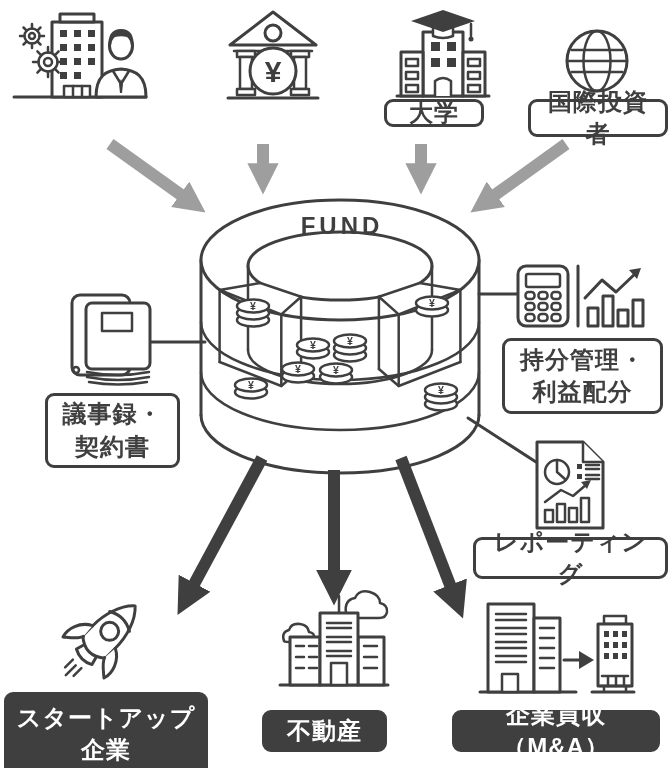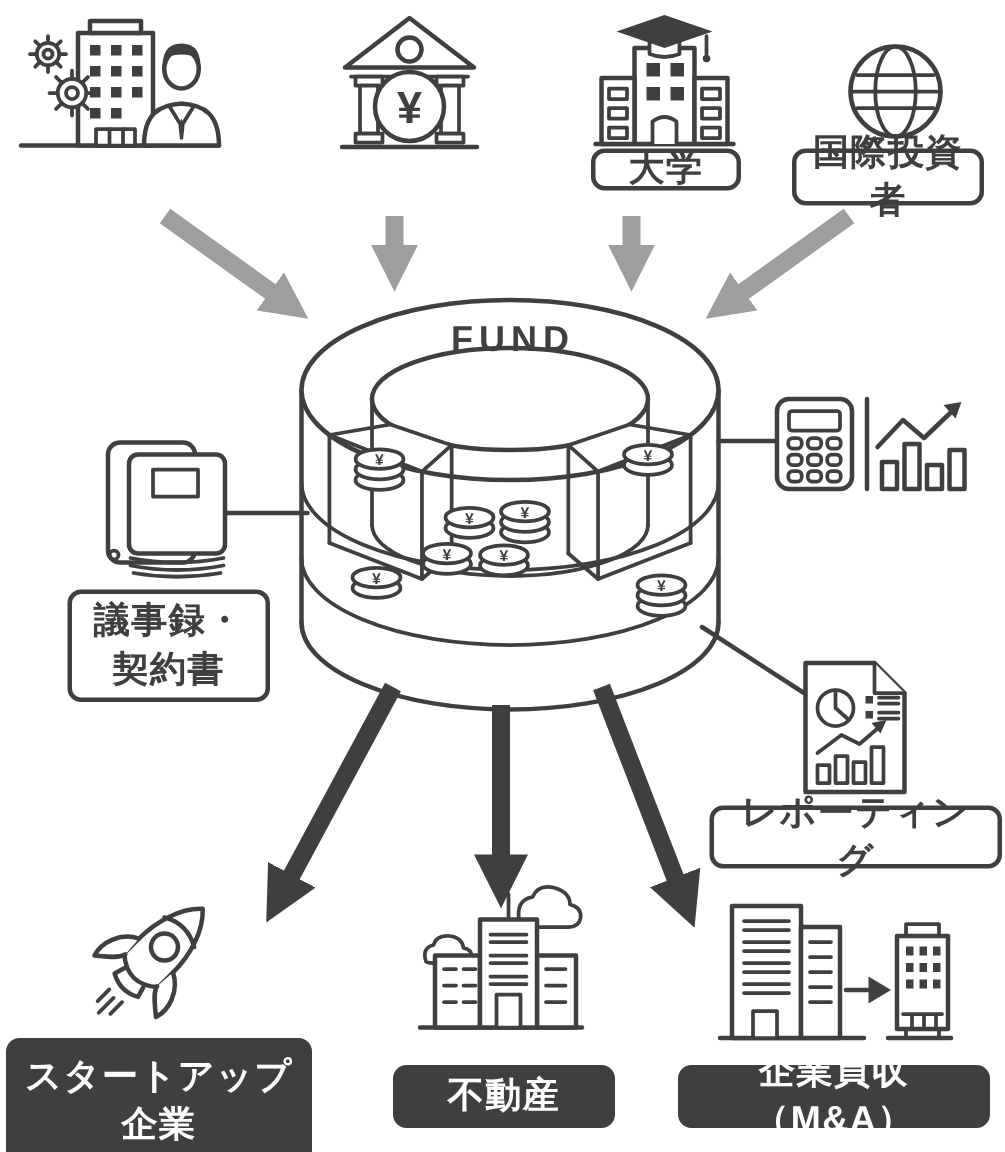--- a/index.html
+++ b/index.html
@@ -321,25 +321,27 @@
         <rect x="137" y="44" width="5" height="6" class="f"></rect>
         <rect x="146" y="44" width="5" height="6" class="f"></rect>
       <rect x="128" y="55" width="5" height="6" class="f"></rect>
         <rect x="137" y="55" width="5" height="6" class="f"></rect>
         <rect x="146" y="55" width="5" height="6" class="f"></rect>
       <path d="M124 88 H154 M128 88 V93 M150 88 V93" class="t"></path>
       <path d="M126 78 H152 M132 78 V88 M140 78 V88 M148 78 V88" class="t"></path>
     </g>
   </svg>
 
-  <div class="label" style="left:394px;top:99px;width:100px;height:28px">大学</div>
-  <div class="label" style="left:528px;top:99px;width:128px;height:38px">国際投資者</div>
+  <div class="label" style="left:384px;top:99px;width:100px;height:28px">大学</div>
+  <div class="label" style="left:528px;top:99px;width:140px;height:38px">国際投資者</div>
 
   <div class="label" style="left:45px;top:393px;width:135px;height:75px">議事録・
 契約書</div>
+  <div class="label" style="left:502px;top:338px;width:161px;height:76px">持分管理・
+利益配分</div>
   <div class="label" style="left:473px;top:537px;width:195px;height:42px">レポーティング</div>
 
   <div class="label dark" style="left:4px;top:692px;width:204px;height:84px">スタートアップ
 企業</div>
-  <div class="label dark" style="left:262px;top:710px;width:148px;height:42px">不動産</div>
+  <div class="label dark" style="left:262px;top:710px;width:125px;height:42px">不動産</div>
   <div class="label dark" style="left:452px;top:710px;width:208px;height:42px">企業買収（M&amp;A）</div>
 
 </div>
 
 </body></html>

